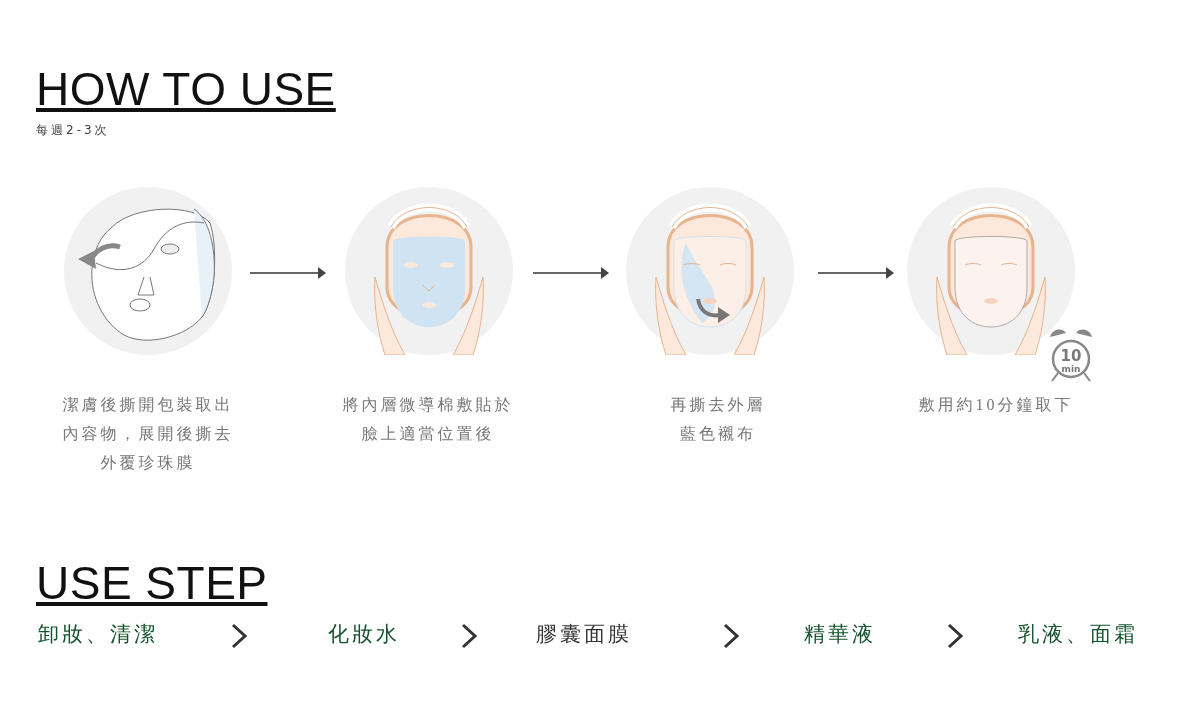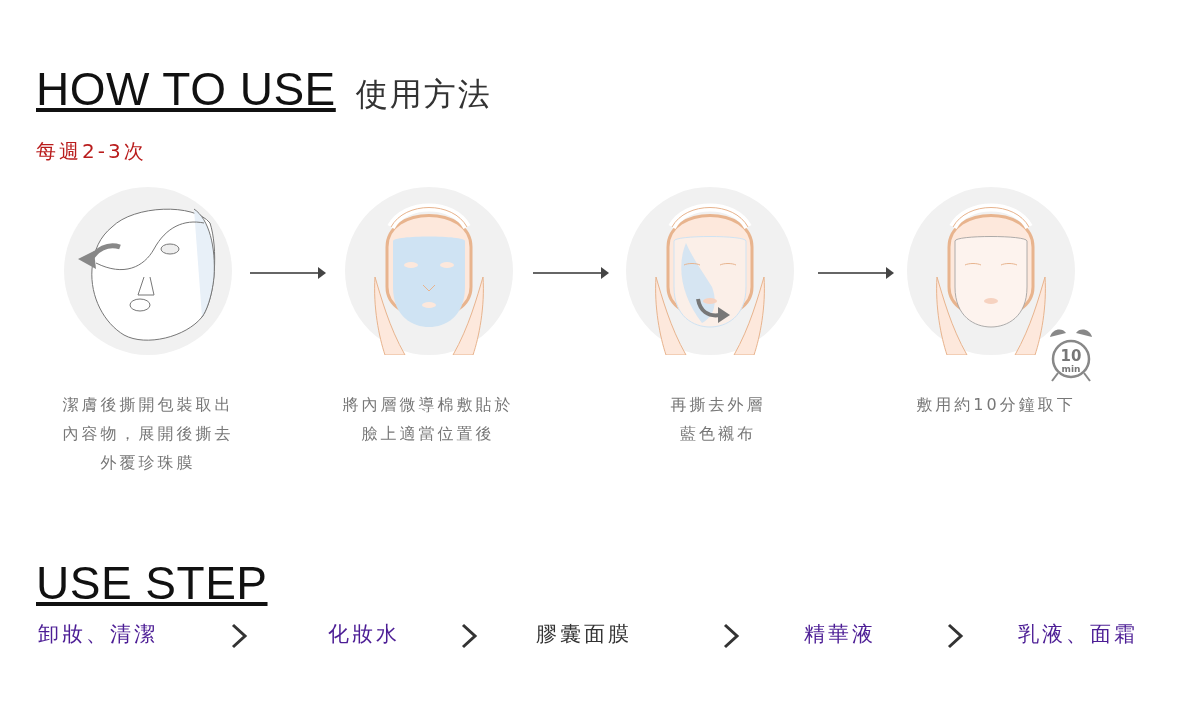--- a/index.html
+++ b/index.html
@@ -5,43 +5,42 @@
   * { box-sizing: border-box; margin: 0; padding: 0; }
   html, body { width: 1180px; height: 710px; background: #ffffff; overflow: hidden; }
   body { position: relative; font-family: "DejaVu Sans", "Liberation Sans", sans-serif; color: #222; }
 
   .section-title { position: absolute; left: 36px; display: flex; align-items: baseline; }
   .section-title .en { font-family: "Liberation Sans", "DejaVu Sans", sans-serif; font-size: 46px; color: #111; letter-spacing: 0.5px; font-weight: 400; text-decoration: underline; }
   .section-title .zh { font-size: 32px; color: #333; margin-left: 20px; letter-spacing: 2px; }
   #howto-title { top: 62px; }
   #usestep-title { top: 556px; }
 
-  .freq { position: absolute; left: 36px; top: 138px; font-size: 20px; color: #b91c1c; letter-spacing: 3px; }
+  .freq { position: absolute; left: 36px; top: 122px; font-size: 12px; color: #404040; letter-spacing: 3px; }
 
   .step-img { position: absolute; top: 187px; width: 168px; height: 168px; }
   .circle-bg { position: absolute; left: 0; top: 0; width: 168px; height: 168px; border-radius: 50%; background: #f1f1f1; }
   .step-img svg { position: absolute; left: 0; top: 0; }
 
   .flow-arrow { position: absolute; top: 263px; height: 20px; }
 
   .step-caption { position: absolute; top: 390px; font-size: 16px; line-height: 29px; color: #777; text-align: center; letter-spacing: 3px; white-space: pre-line; }
 
   .timer-badge { position: absolute; left: 1046px; top: 325px; width: 50px; height: 58px; }
 
   .use-steps { position: absolute; top: 620px; left: 0; width: 1180px; height: 30px; }
-  .use-step { position: absolute; top: 0; font-size: 21px; color: #4c1d95; letter-spacing: 3px; white-space: nowrap; }
+  .use-step { position: absolute; top: 0; font-size: 21px; color: #14532d; letter-spacing: 3px; white-space: nowrap; }
   .use-step.active { color: #333; }
   .chev { position: absolute; top: 2px; width: 18px; height: 28px; }
 </style>
 </head>
 <body>
 
 <div id="howto-title" class="section-title">
   <span class="en">HOW TO USE</span>
-  <span class="zh">使用方法</span>
 </div>
 <div class="freq">每週2-3次</div>
 
 <div class="step-img" style="left:64px;">
   <div class="circle-bg"></div>
   <svg width="168" height="168" viewBox="0 0 168 168">
     <path d="M48 40 C70 18 130 16 146 36 C154 60 152 110 138 130 C122 150 82 160 60 148 C40 136 26 110 28 82 C30 62 36 50 48 40 Z" fill="#fff" stroke="#777" stroke-width="1"></path>
     <path d="M130 22 C145 32 152 60 150 90 C148 110 142 125 138 130" fill="#e8f0f8" stroke="#777" stroke-width="1"></path>
     <path d="M32 76 C60 90 80 80 90 62 C102 40 120 32 140 36" fill="none" stroke="#777" stroke-width="1"></path>
     <ellipse cx="106" cy="62" rx="9" ry="5" fill="#eee" stroke="#777" stroke-width="1"></ellipse>
@@ -125,21 +124,21 @@
   </svg>
 </div>
 
 <div class="step-caption" style="left:30px; width:236px;">潔膚後撕開包裝取出
 內容物，展開後撕去
 外覆珍珠膜</div>
 <div class="step-caption" style="left:310px; width:236px;">將內層微導棉敷貼於
 臉上適當位置後</div>
 <div class="step-caption" style="left:610px; width:216px;">再撕去外層
 藍色襯布</div>
-<div class="step-caption" style="left:886px; width:220px;">敷用約10分鐘取下</div>
+<div class="step-caption" style="left:886px; width:220px;font-family:Liberation Serif, serif;">敷用約10分鐘取下</div>
 
 <div id="usestep-title" class="section-title">
   <span class="en">USE STEP</span>
 </div>
 
 <div class="use-steps">
   <span class="use-step" style="left:38px;">卸妝、清潔</span>
   <svg class="chev" style="left:230px;" viewBox="0 0 18 28">
       <polyline points="3,3 15,14 3,25" fill="none" stroke="#333" stroke-width="3"></polyline>
     </svg>

